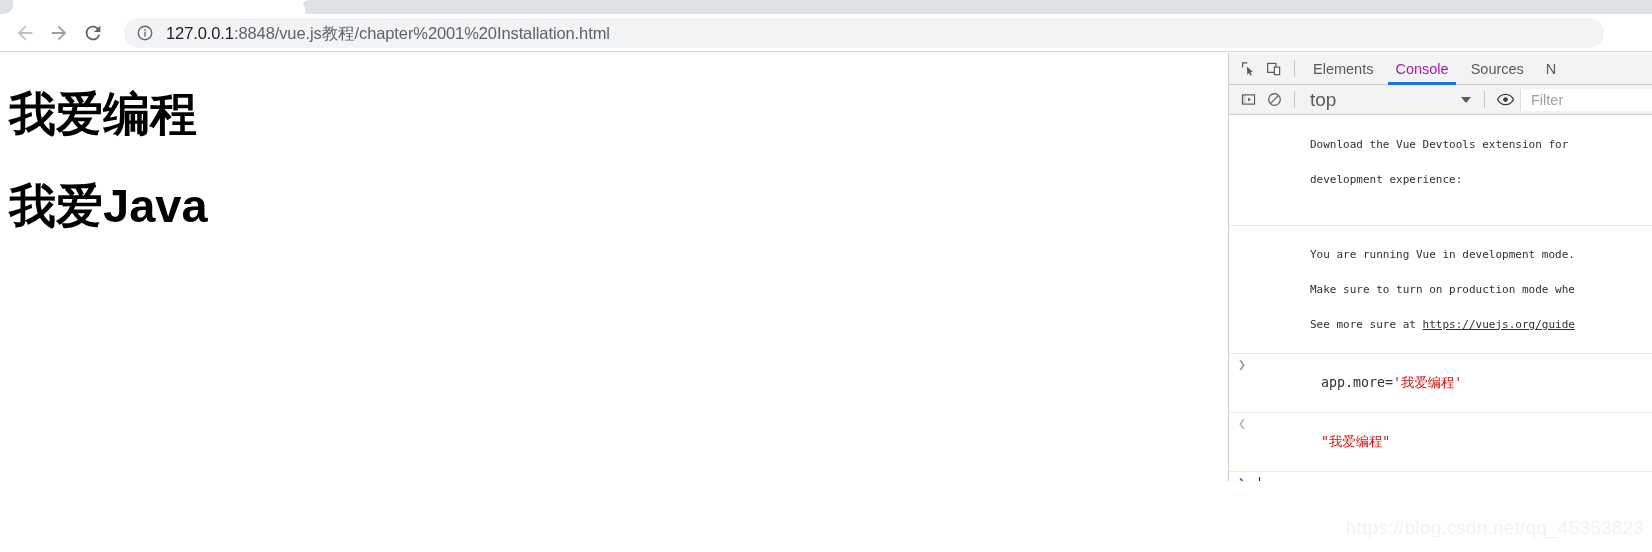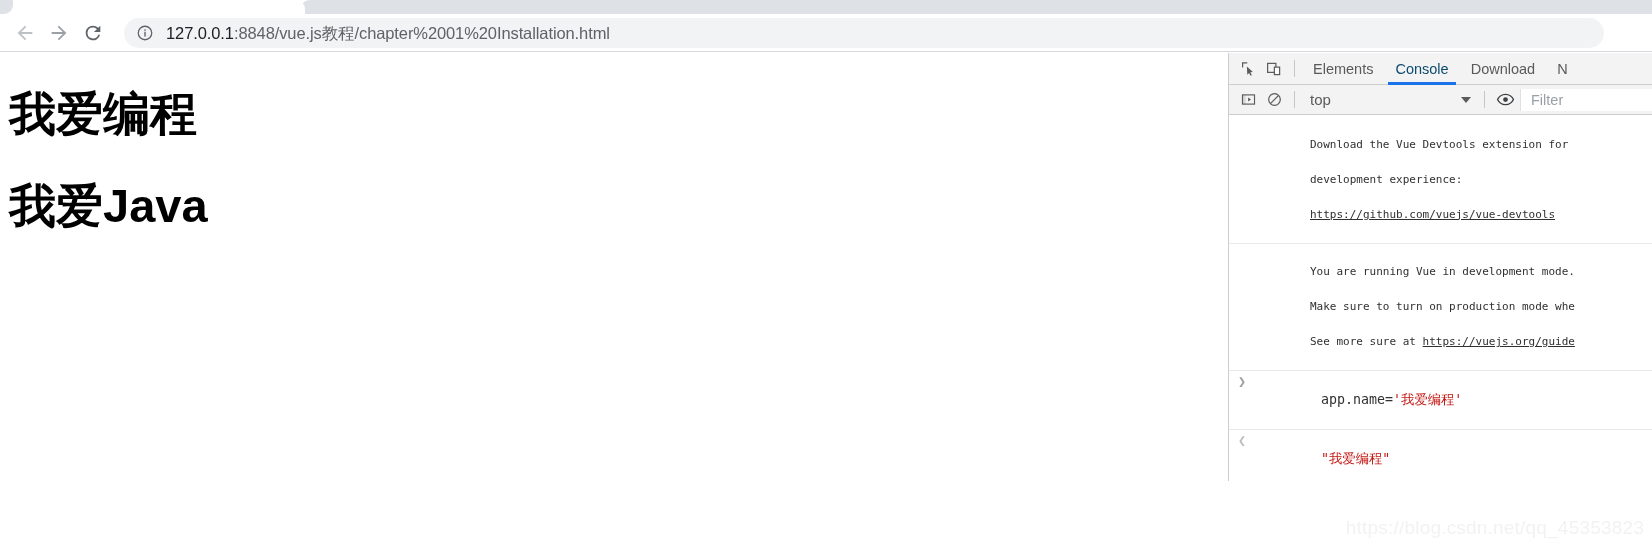--- a/index.html
+++ b/index.html
@@ -136,21 +136,21 @@
   }
   .dt-tab {
     position: relative;
     height: 32px;
     padding: 0 11px;
     display: flex; align-items: center;
     font-size: 14.5px;
     color: #5a5a5a;
     white-space: nowrap;
   }
-  .dt-tab.active { color: #0c4a6e; }
+  .dt-tab.active { color: #a21caf; }
   .dt-tab.active::after {
     content: "";
     position: absolute;
     left: 4px; right: 4px; bottom: 0;
     height: 3px;
     background: #1a73e8;
   }
 
   .dt-console-toolbar {
     height: 30px;
@@ -160,21 +160,21 @@
     align-items: center;
     padding-left: 6px;
   }
   .ctx-select {
     display: flex;
     align-items: center;
     flex: none;
     width: 175px;
     height: 22px;
     padding-left: 8px;
-    font-size: 15px;
+    font-size: 19px;
     color: #5a5a5a;
     justify-content: space-between;
     padding-right: 6px;
   }
   .caret-down {
     width: 0; height: 0;
     border-left: 5px solid transparent;
     border-right: 5px solid transparent;
     border-top: 6px solid #5a5a5a;
   }
@@ -323,21 +323,21 @@
       <div class="dt-icon-btn">
         <svg width="18" height="18" viewBox="0 0 24 24" aria-hidden="true">
           <rect x="3.5" y="4.5" width="11" height="12" fill="none" stroke="#5a5a5a" stroke-width="1.6"></rect>
           <rect x="12.5" y="9.5" width="7" height="10" fill="#ffffff" stroke="#5a5a5a" stroke-width="1.6"></rect>
         </svg>
       </div>
       <div class="dt-divider"></div>
 
       <div class="dt-tab">Elements</div>
       <div class="dt-tab active">Console</div>
-      <div class="dt-tab">Download</div>
+      <div class="dt-tab">Sources</div>
       <div class="dt-tab">N</div>
     </div>
 
     <div class="dt-console-toolbar">
       <div class="dt-icon-btn">
         <svg width="17" height="17" viewBox="0 0 24 24" aria-hidden="true">
           <rect x="3.5" y="5.5" width="17" height="13" fill="none" stroke="#5a5a5a" stroke-width="1.6"></rect>
           <rect x="3.5" y="5.5" width="4.5" height="13" fill="#5a5a5a" opacity="0.18"></rect>
           <path d="M11.5 9.3l4 2.7-4 2.7z" fill="#5a5a5a"></path>
         </svg>
@@ -362,31 +362,30 @@
         </svg>
       </div>
       <div class="filter-box">Filter</div>
     </div>
 
     <div class="console-body">
 
       <div class="console-msg">
         <span class="console-line">Download the Vue Devtools extension for</span><br>
         <span class="console-line">development experience:</span><br>
-        <span class="msg-link">https://github.com/vuejs/vue-devtools</span>
       </div>
 
       <div class="console-msg">
         <span class="console-line">You are running Vue in development mode.</span><br>
         <span class="console-line">Make sure to turn on production mode whe</span><br>
         <span class="console-line">See more sure at </span><span class="msg-link">https://vuejs.org/guide</span>
       </div>
 
       <div class="console-input-row">
-        <span class="gutter-chevron">❯</span><span>app.name=</span><span class="tok-string">'我爱编程'</span>
+        <span class="gutter-chevron">❯</span><span>app.more=</span><span class="tok-string">'我爱编程'</span>
       </div>
 
       <div class="console-input-row">
         <span class="gutter-chevron result">❮</span><span class="tok-result">"我爱编程"</span>
       </div>
 
       <div class="prompt-row">
         <span class="gutter-chevron prompt">❯</span><span></span><span class="caret"></span>
       </div>
 

